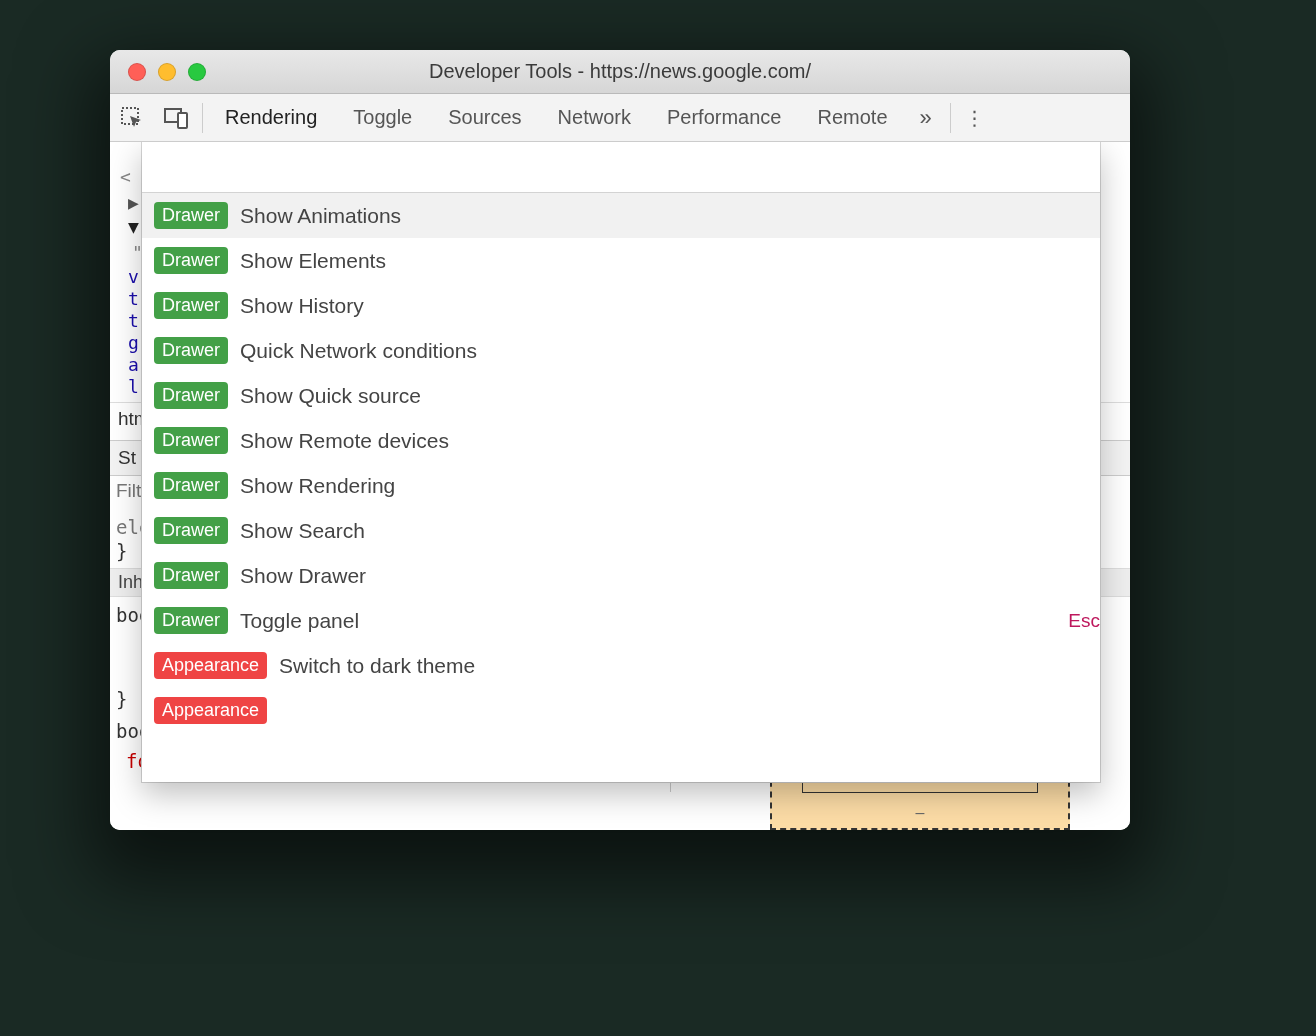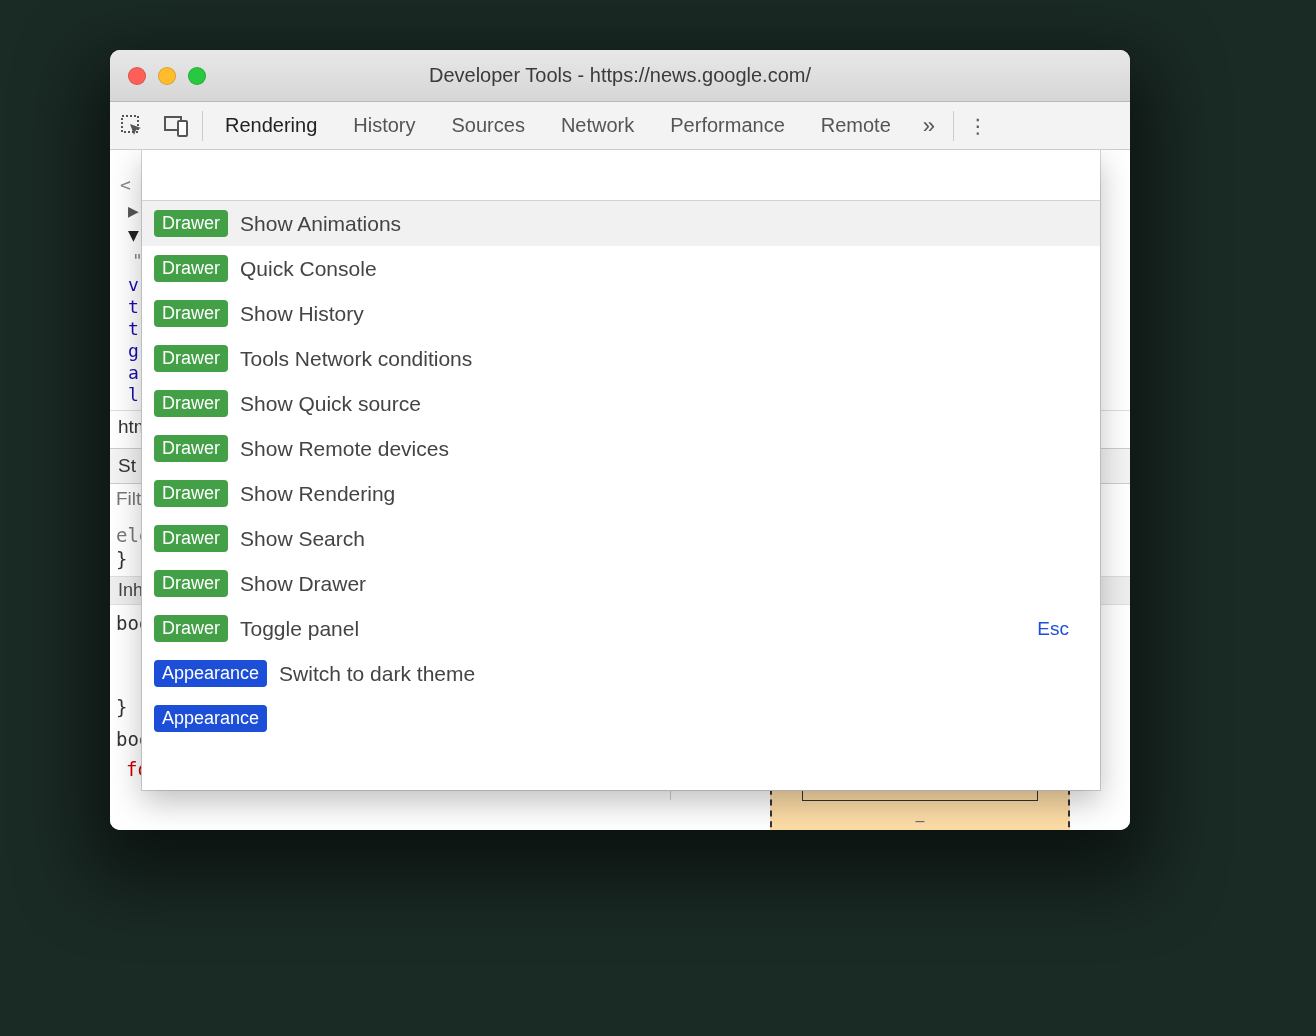--- a/index.html
+++ b/index.html
@@ -15,21 +15,21 @@
     left: 110px;
     top: 50px;
     width: 1020px;
     height: 780px;
     background: #fff;
     border-radius: 10px;
     box-shadow: 0 30px 70px 20px rgba(0,0,0,0.55);
     overflow: hidden;
   }
   .titlebar {
-    height: 52px;
+    height: 44px;
     background: linear-gradient(#e8e8e8,#d6d6d6);
     border-bottom: 1px solid #b9b9b9;
     display: flex;
     align-items: center;
     position: relative;
   }
   .traffic-lights {
     display: flex;
     gap: 12px;
     padding-left: 18px;
@@ -179,25 +179,25 @@
     display: inline-block;
     color: #fff;
     font-size: 18px;
     font-weight: 500;
     padding: 3px 8px;
     border-radius: 4px;
     min-width: 74px;
     text-align: right;
   }
   .badge-Drawer { background: #43a047; }
-  .badge-Appearance { background: #1d4ed8; }
+  .badge-Appearance { background: #ef4444; }
   .shortcut {
     position: absolute;
-    right: 31px;
-    color: #1d4ed8;
+    right: 0;
+    color: #be185d;
     font-size: 19px;
   }
 
   svg { display:block; }
 </style>
 </head>
 <body>
 
 <div class="window-shadow">
 
@@ -218,21 +218,21 @@
         </svg>
     </div>
     <div class="icon-btn">
       <svg width="24" height="22" viewBox="0 0 24 22">
           <rect x="1" y="2" width="16" height="13" fill="none" stroke="#555" stroke-width="2"></rect>
           <rect x="14" y="6" width="9" height="15" rx="1" fill="#fff" stroke="#555" stroke-width="2"></rect>
         </svg>
     </div>
     <div class="sep"></div>
     <div class="tab active">Rendering</div>
-    <div class="tab">History</div>
+    <div class="tab">Toggle</div>
     <div class="tab">Sources</div>
     <div class="tab">Network</div>
     <div class="tab">Performance</div>
     <div class="tab">Remote</div>
     <div class="overflow-icon" style="font-size:22px;">»</div>
     <div class="sep"></div>
     <div class="menu-icon" style="font-size:20px; letter-spacing:0;">⋮</div>
   </div>
 
   <div class="workspace">
@@ -272,29 +272,29 @@
       <div class="palette-input-wrap">
         <input class="palette-input" type="text" value="" style="">
       </div>
       <div class="palette-list" id="palette-list">
           <div class="palette-item highlighted">
             <span class="badge badge-Drawer">Drawer</span>
             <span>Show Animations</span>
           </div>
           <div class="palette-item">
             <span class="badge badge-Drawer">Drawer</span>
-            <span>Quick Console</span>
+            <span>Show Elements</span>
           </div>
           <div class="palette-item">
             <span class="badge badge-Drawer">Drawer</span>
             <span>Show History</span>
           </div>
           <div class="palette-item">
             <span class="badge badge-Drawer">Drawer</span>
-            <span>Tools Network conditions</span>
+            <span>Quick Network conditions</span>
           </div>
           <div class="palette-item">
             <span class="badge badge-Drawer">Drawer</span>
             <span>Show Quick source</span>
           </div>
           <div class="palette-item">
             <span class="badge badge-Drawer">Drawer</span>
             <span>Show Remote devices</span>
           </div>
           <div class="palette-item">

